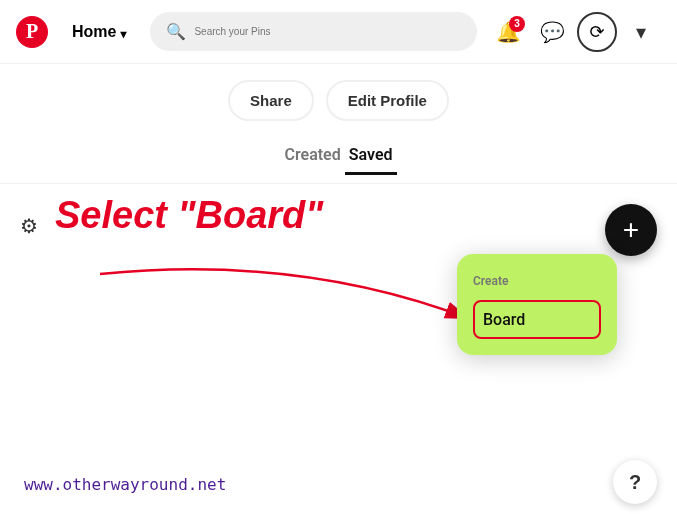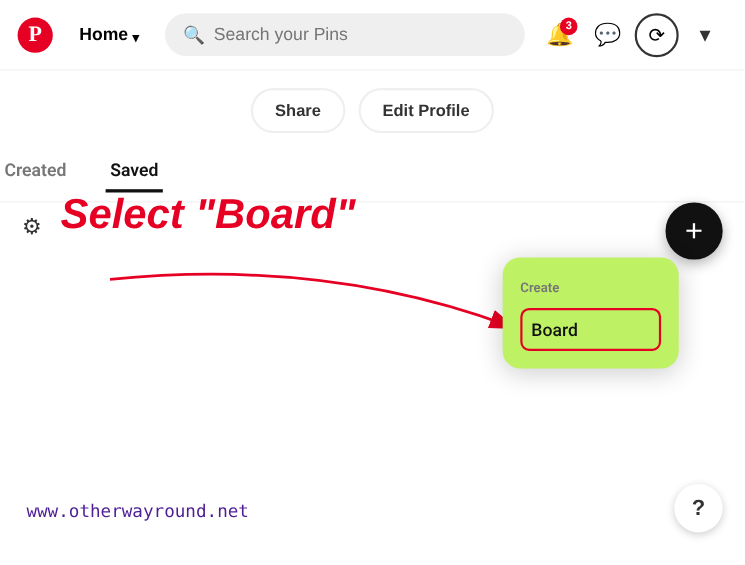--- a/index.html
+++ b/index.html
@@ -65,21 +65,21 @@
       align-items: center;
       background: #efefef;
       border-radius: 24px;
       padding: 10px 16px;
       gap: 8px;
     }
 
     .search-bar input {
       border: none;
       background: transparent;
-      font-size: 16px;
+      font-size: 10px;
       outline: none;
       width: 100%;
       color: #be185d;
     }
 
     .search-icon-header {
       color: #767676;
       font-size: 16px;
     }
 
@@ -149,24 +149,24 @@
       font-size: 15px;
       font-weight: 600;
       cursor: pointer;
       color: #333;
       text-align: center;
     }
 
     
     .tabs {
       display: flex;
-      justify-content: flex-start;
-      gap: 32px;
+      justify-content: center;
       padding: 8px 0;
       border-bottom: 1px solid #efefef;
+      margin-bottom: 20px;
     }
 
     .tab {
       padding: 8px 4px;
       font-size: 16px;
       font-weight: 600;
       cursor: pointer;
       color: #767676;
       border-bottom: 3px solid transparent;
       position: relative;

